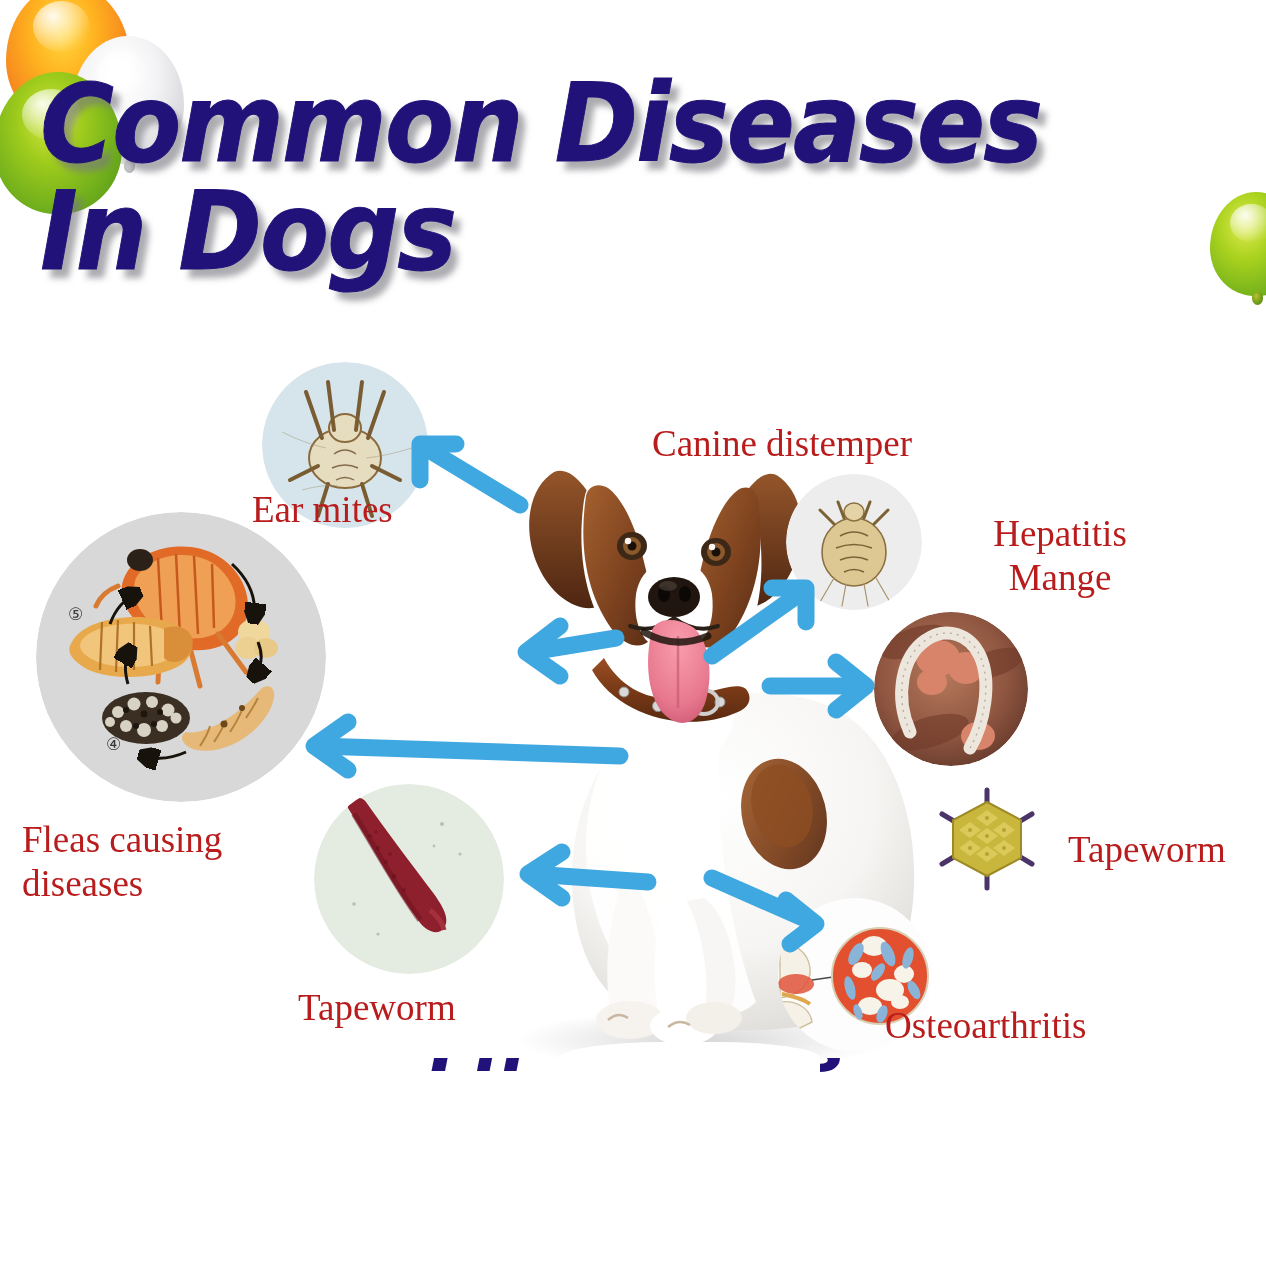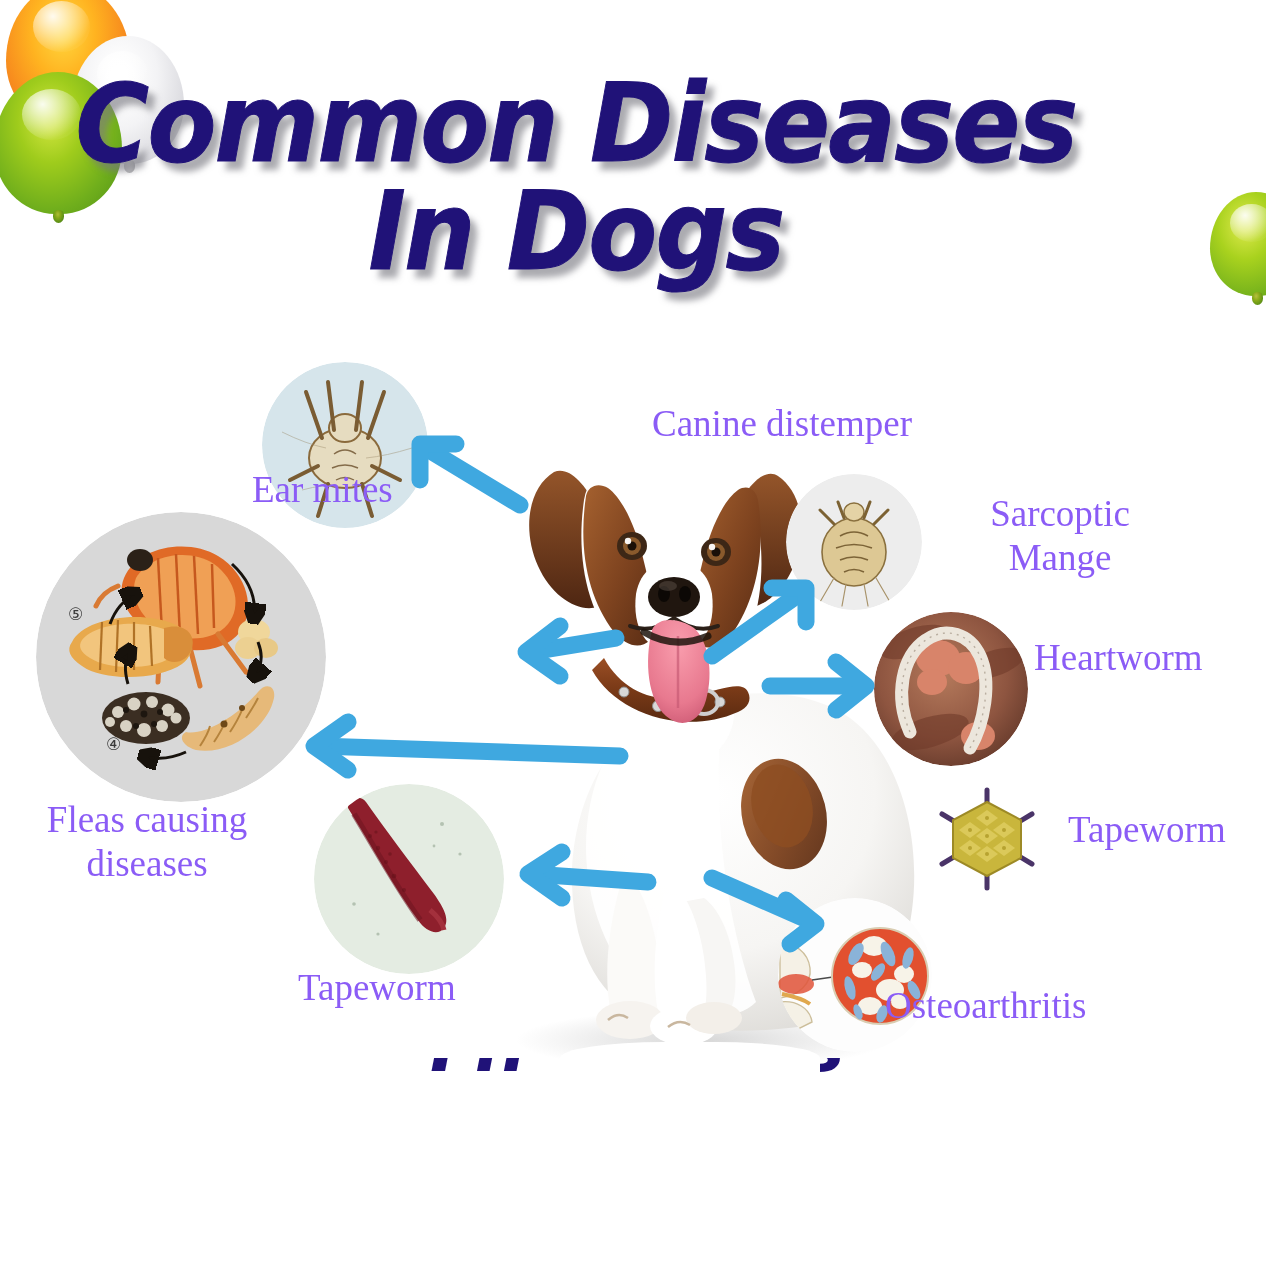--- a/index.html
+++ b/index.html
@@ -14,21 +14,20 @@
     width: 1266px; height: 1266px;
     background: #ffffff;
     overflow: hidden;
   }
 
   
   .title-block {
     position: absolute;
     left: 0; top: 72px;
     width: 1152px;
-    text-align: center;
     pointer-events: none;
   }
   .title-line {
     font-family: "DejaVu Sans", "Liberation Sans", sans-serif;
     font-weight: 700;
     font-style: italic;
     color: #201278;
     letter-spacing: -2px;
     line-height: 0.96;
     text-shadow: 8px 9px 7px rgba(120,120,128,0.62);
@@ -107,32 +106,33 @@
   #arrows {
     position: absolute;
     left: 0; top: 0; width: 1266px; height: 1266px;
     pointer-events: none;
   }
   #arrows svg { display: block; width: 100%; height: 100%; }
 
   
   .label {
     position: absolute;
-    color: #8b5cf6;
+    color: #b91c1c;
     font-family: "Liberation Serif", "DejaVu Serif", serif;
     font-weight: 400;
     font-size: 37px;
     line-height: 1.18;
     white-space: nowrap;
     letter-spacing: 0px;
+    margin-top: 20px;
   }
 
   #label-ear-mites     { left: 252px; top: 468px; }
   #label-canine-cough  { left: 312px; top: 578px; }
-  #label-fleas         { left: 22px;  top: 798px; width: 250px; text-align: center; white-space: normal; }
+  #label-fleas         { left: 22px;  top: 798px; width: 250px; text-align: left; white-space: normal; }
   #label-tapeworm      { left: 298px; top: 966px; text-align: center; }
   #label-distemper     { left: 652px; top: 402px; }
   #label-sarcoptic     { left: 946px; top: 492px; width: 228px; text-align: center; white-space: normal; }
   #label-heartworm     { left: 1034px; top: 636px; }
   #label-hepatitis     { left: 1068px; top: 808px; }
   #label-osteo         { left: 885px;  top: 984px; }
 
   
   #clipped-strip {
     position: absolute;
@@ -629,22 +629,21 @@
           <polyline points="786,900 816,924 790,944"></polyline>
         </g>
       </g>
     </svg>
   </div>
 
   <div class="label" id="label-ear-mites">Ear mites</div>
   <div class="label" id="label-fleas">Fleas causing diseases</div>
   <div class="label" id="label-tapeworm">Tapeworm</div>
   <div class="label" id="label-distemper">Canine distemper</div>
-  <div class="label" id="label-sarcoptic">Sarcoptic Mange</div>
-  <div class="label" id="label-heartworm">Heartworm</div>
+  <div class="label" id="label-sarcoptic">Hepatitis Mange</div>
   <div class="label" id="label-hepatitis">Tapeworm</div>
   <div class="label" id="label-osteo">Osteoarthritis</div>
 
   <div id="clipped-strip">
     <div class="clip-text">In Dogs</div>
   </div>
   <div id="mask-paw-cover"></div>
   <div id="bottom-white-mask"></div>
 
 </div>

